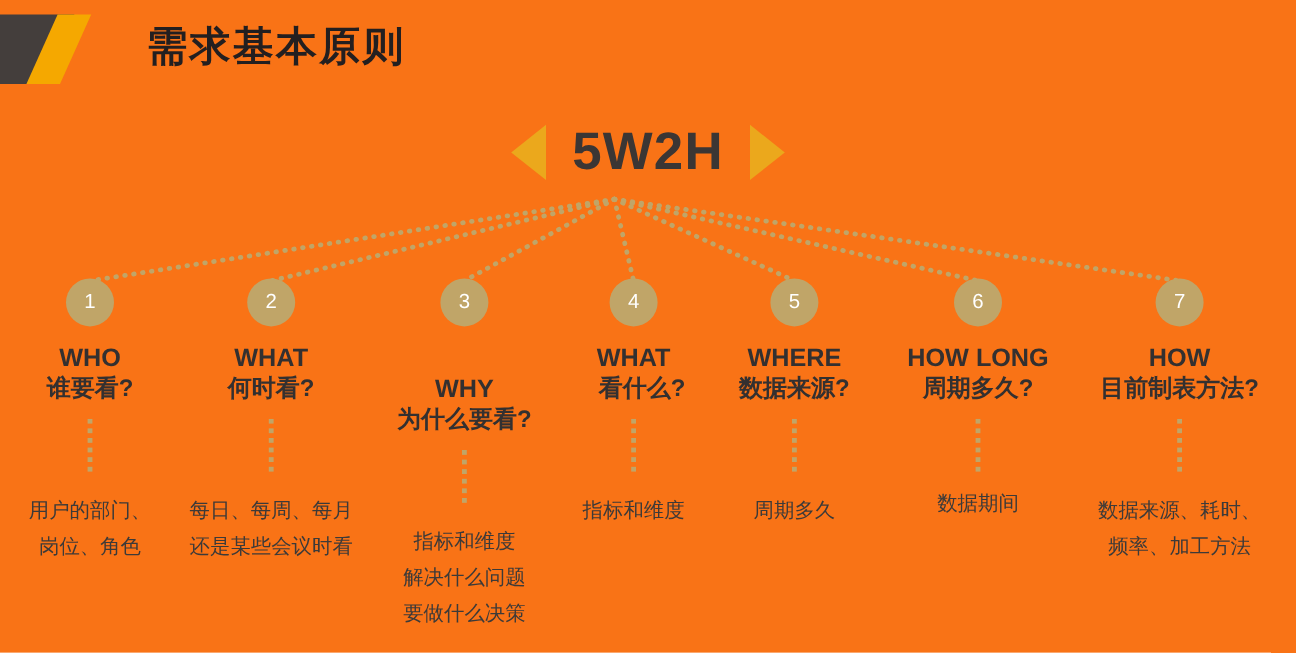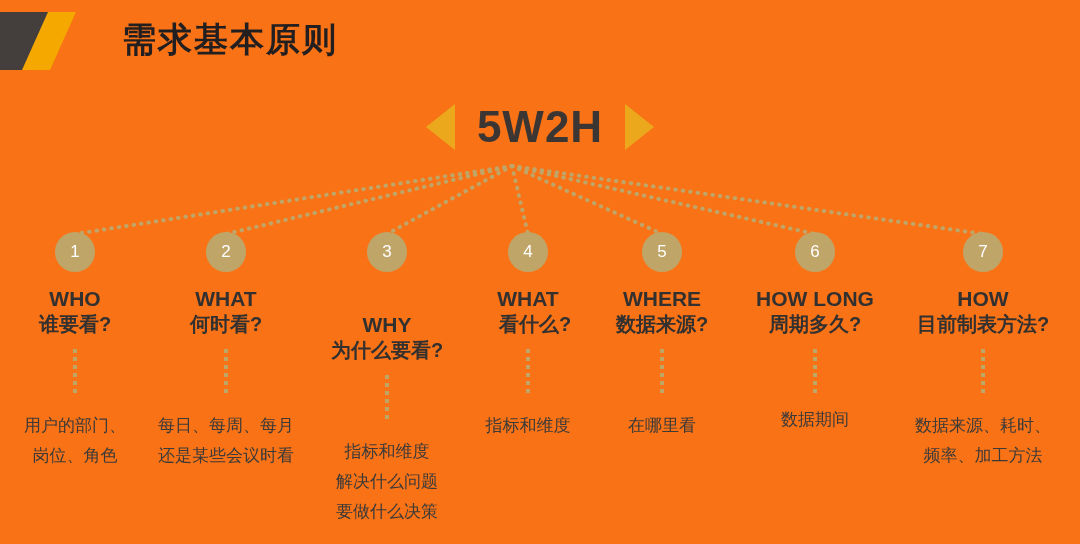--- a/index.html
+++ b/index.html
@@ -203,21 +203,21 @@
         <div class="desc" style="color: rgb(60, 58, 57);">
           <div>指标和维度</div>
         </div>
       </div>
       <div class="col" style="left: 662px;">
         <div class="badge" style="background: rgb(192, 165, 104);">5</div>
         <div class="head-en" style="color: rgb(51, 48, 48);">WHERE</div>
         <div class="head-cn" style="color: rgb(51, 48, 48);">数据来源?</div>
         <div class="vdots" style="background-image: linear-gradient(rgb(192, 165, 104) 0px, rgb(192, 165, 104) 4px, rgba(0, 0, 0, 0) 4px, rgba(0, 0, 0, 0) 8px);"></div>
         <div class="desc" style="color: rgb(60, 58, 57);">
-          <div>在哪里看</div>
+          <div>周期多久</div>
         </div>
       </div>
       <div class="col" style="left: 815px;">
         <div class="badge" style="background: rgb(192, 165, 104);">6</div>
         <div class="head-en" style="color: rgb(51, 48, 48);">HOW LONG</div>
         <div class="head-cn" style="color: rgb(51, 48, 48);">周期多久?</div>
         <div class="vdots" style="background-image: linear-gradient(rgb(192, 165, 104) 0px, rgb(192, 165, 104) 4px, rgba(0, 0, 0, 0) 4px, rgba(0, 0, 0, 0) 8px);"></div>
         <div class="desc" style="color: rgb(60, 58, 57); margin-top: 10px;">
           <div>数据期间</div>
         </div>

